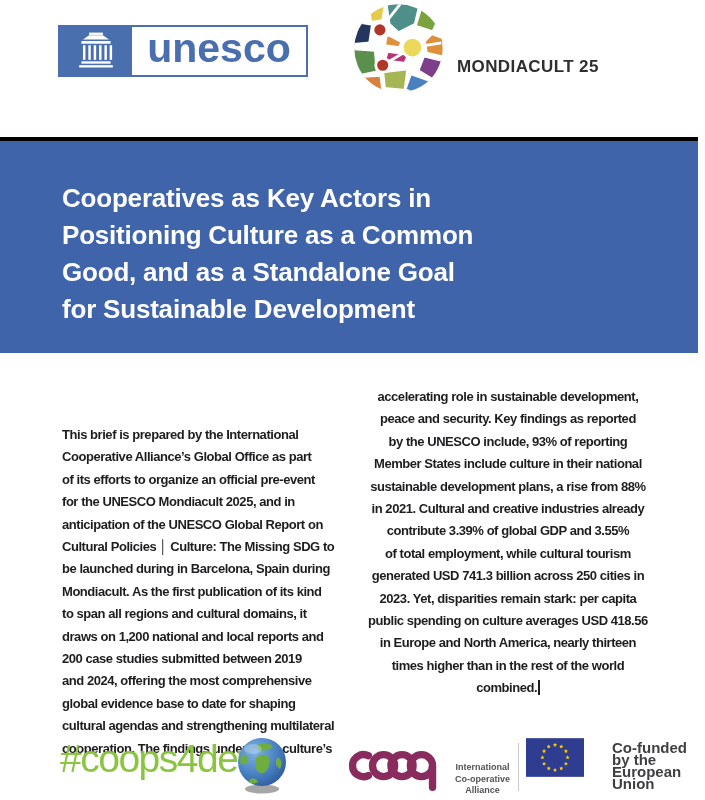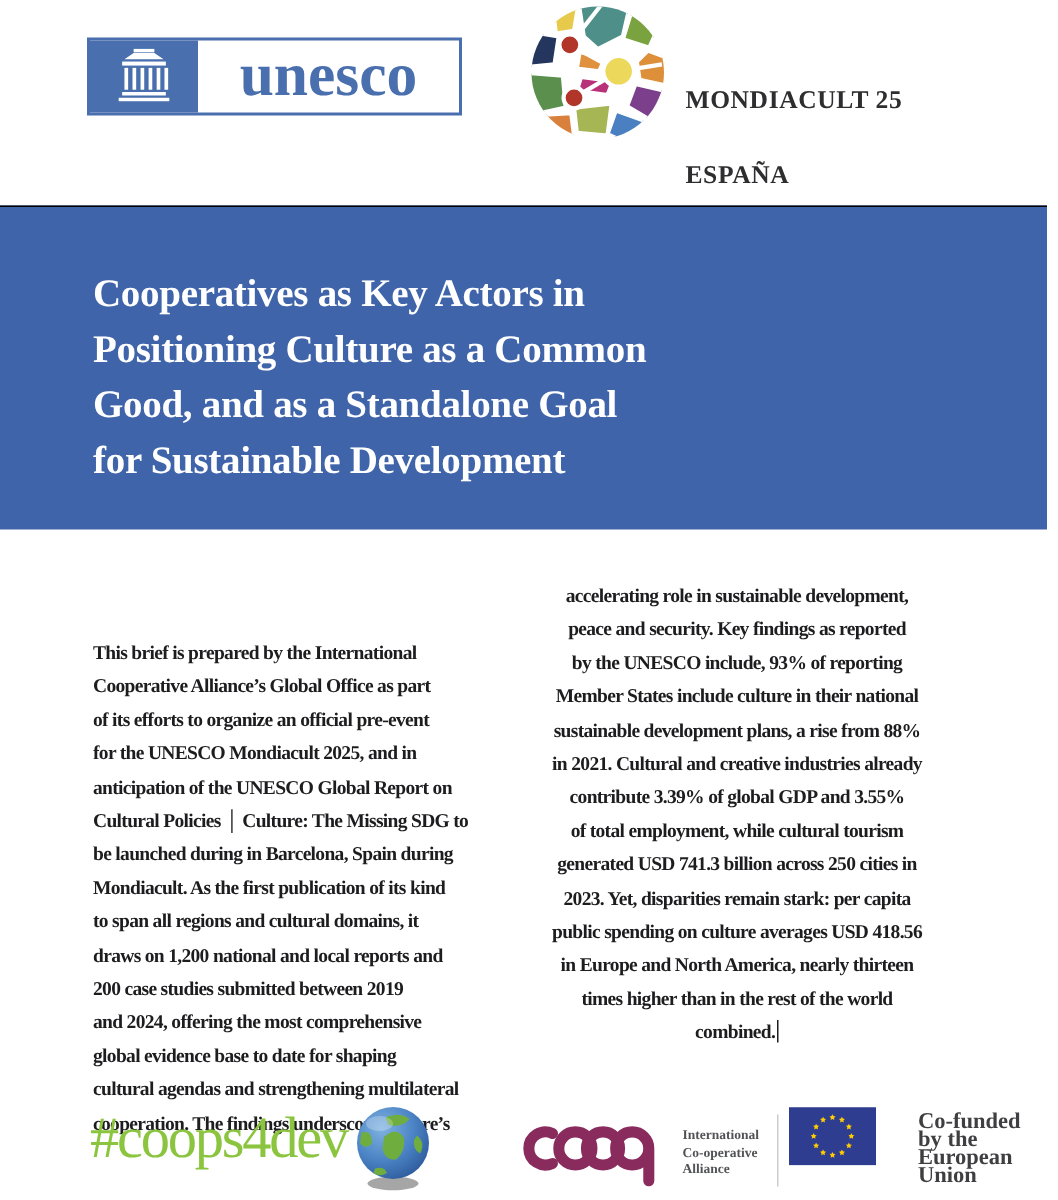--- a/index.html
+++ b/index.html
@@ -1,18 +1,18 @@
 <!DOCTYPE html>
 <html style="--banner-blue: #3F64A9; --unesco-blue: #4A6FAE; --coops-green: #8BC53F; --coop-plum: #8A2B5E; --eu-blue: #2E3D8F; --eu-yellow: #FFCC00; --body-text: #1D1D1F;"><head>
 <meta charset="utf-8">
 <style>
   html,body{margin:0;padding:0;background:#fff;}
   .page{
     position:relative;width:705px;height:800px;background:#fff;overflow:hidden;
-    font-family:Liberation Serif, serif;
+    font-family:Liberation Sans, sans-serif;
   }
   
   .unesco-logo{
     position:absolute;left:58px;top:25px;width:250px;height:52px;
     display:flex;border:2px solid var(--unesco-blue,#4A6FAE);background:#fff;box-sizing:border-box;
   }
   .unesco-emblem{
     width:72px;height:100%;background:var(--unesco-blue,#4A6FAE);
     display:flex;align-items:center;justify-content:center;flex:none;
   }
@@ -22,21 +22,21 @@
     letter-spacing:0px;padding-bottom:5px;
   }
   .mondiacult{position:absolute;left:352px;top:2px;display:flex;}
   .mc-text{
     margin-left:12px;margin-top:27px;color:#2E2E30;font-size:17px;font-weight:700;
     line-height:25px;letter-spacing:.4px;white-space:pre-line;
   }
   
   .banner{
     position:absolute;left:0;top:137px;right:7px;height:216px;
-    background:var(--banner-blue,#3F64A9);border-top:1px solid #000000;box-sizing:border-box;
+    background:var(--banner-blue,#3F64A9);border-top:4px solid #000000;box-sizing:border-box;
   }
   .banner h1{
     margin:0;padding:39px 0 0 62px;color:#fff;font-size:26px;font-weight:700;
     line-height:37px;letter-spacing:-0.2px;white-space:pre-line;
   }
   
   .col{
     position:absolute;top:386px;margin:0;white-space:pre;
     font-size:13px;font-weight:700;line-height:22.4px;
     letter-spacing:-0.45px;color:var(--body-text,#1D1D1F);
@@ -49,22 +49,22 @@
   }
   
   .footer{position:absolute;left:0;top:735px;width:705px;height:65px;}
   .hashtag{
     position:absolute;left:60px;top:0px;color:var(--coops-green,#8BC53F);
     font-size:39px;font-weight:400;letter-spacing:-1.5px;line-height:48px;
   }
   .globe{position:absolute;left:236px;top:1px;}
   .coop-mark{position:absolute;left:342px;top:8px;}
   .ica-label{
-    position:absolute;left:455px;top:16px;font-size:9px;font-weight:700;
-    line-height:11.5px;color:#525356;white-space:pre-line;
+    position:absolute;left:455px;top:27px;font-size:9px;font-weight:700;
+    line-height:11.5px;color:#525356;white-space:pre-line;text-align:center;
   }
   .footer-divider{position:absolute;left:518px;top:8px;width:1px;height:48px;background:#cccccc;}
   .eu-flag{position:absolute;left:526px;top:3px;}
   .eu-label{
     position:absolute;left:612px;top:7px;font-size:15px;font-weight:700;
     line-height:12px;color:#3F3F41;white-space:pre-line;
   }
 </style>
 </head>
 <body>
@@ -118,21 +118,20 @@
           <line x1="33" y1="68" x2="65" y2="49"></line>
           <line x1="65" y1="49" x2="96" y2="44"></line>
           <line x1="30" y1="30" x2="52" y2="2"></line>
           <circle cx="30" cy="30" r="7.5" fill="#B13629"></circle>
           <circle cx="33" cy="68" r="7.5" fill="#B13629"></circle>
           <circle cx="65" cy="49" r="11" fill="#ECD95C"></circle>
         </g>
       </svg>
       <div class="mc-text">
         <div>MONDIACULT 25</div>
-        <div>ESPAÑA</div>
       </div>
     </div>
   </header>
 
   <section class="banner">
     <h1>Cooperatives as Key Actors in
 Positioning Culture as a Common
 Good, and as a Standalone Goal
 for Sustainable Development</h1>
   </section>

